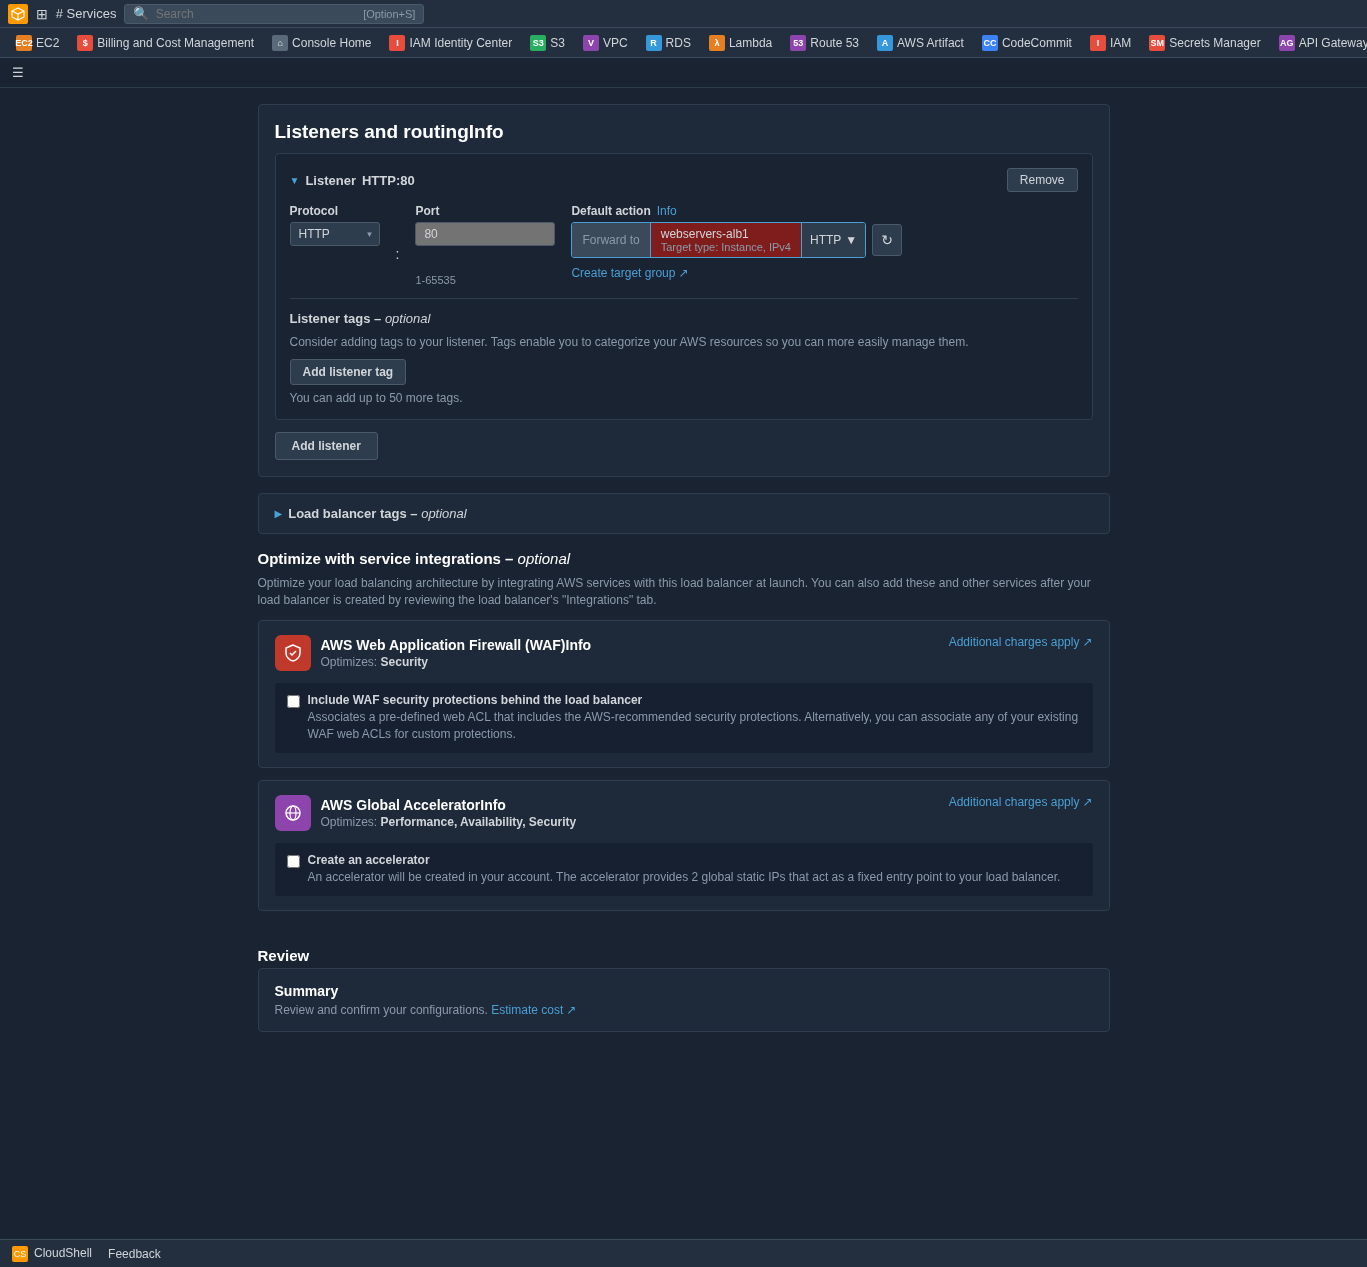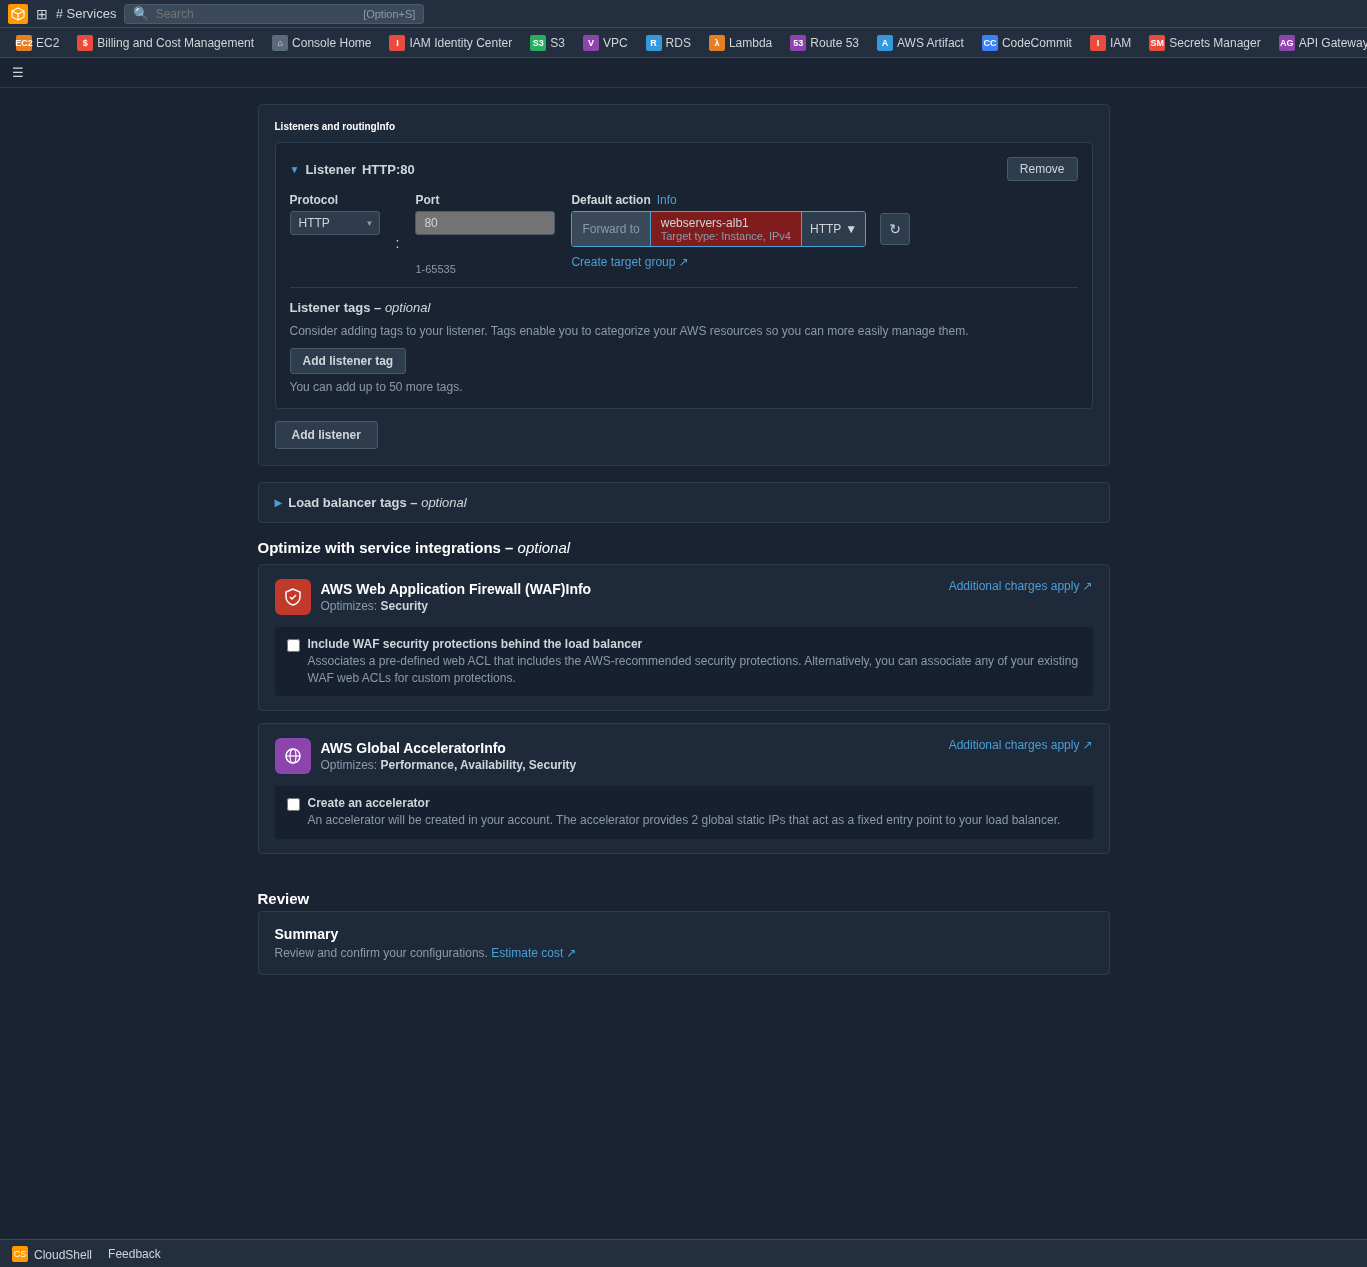--- a/index.html
+++ b/index.html
@@ -104,21 +104,21 @@
     
     .section-box {
       background: #1e2a3a;
       border: 1px solid #2d3d4d;
       border-radius: 4px;
       margin-bottom: 16px;
       padding: 16px;
     }
 
     .section-title {
-      font-size: 10px;
+      font-size: 19px;
       font-weight: bold;
       color: #ffffff;
       margin-bottom: 4px;
     }
     .section-desc {
       font-size: 12px;
       color: #8a9aaa;
       margin-bottom: 12px;
       line-height: 1.4;
     }
@@ -201,21 +201,21 @@
 
     
     .default-action-group {
       display: flex;
       flex-direction: column;
       gap: 4px;
     }
     .default-action-row {
       display: flex;
       align-items: center;
-      gap: 14px;
+      gap: 6px;
     }
     .refresh-btn {
       background: #2d3d4d;
       border: 1px solid #4a5a6a;
       color: #d1d5da;
       width: 30px;
       height: 32px;
       border-radius: 3px;
       cursor: pointer;
       display: flex;
@@ -426,21 +426,21 @@
       align-items: center;
       padding: 0 12px;
       gap: 16px;
       border-top: 1px solid #3a4a5a;
       position: fixed;
       bottom: 0;
       width: 100%;
     }
     .cloudshell-btn {
       display: flex;
-      align-items: flex-end;
+      align-items: flex-start;
       gap: 6px;
       color: #d1d5da;
       font-size: 12px;
       cursor: pointer;
     }
     .cloudshell-icon {
       width: 16px; height: 16px;
       background: #ff9900;
       border-radius: 2px;
       display: flex; align-items: center; justify-content: center;
@@ -692,20 +692,21 @@
       </div>
     </div>
 
     <div class="optimize-section">
       <div style="display:flex; align-items:center; gap:4px; margin-bottom:4px;">
         <span class="optimize-title">
           <span>Optimize with service integrations –</span>
           <em>optional</em>
         </span>
       </div>
+      <p class="optimize-desc">Optimize your load balancing architecture by integrating AWS services with this load balancer at launch. You can also add these and other services after your load balancer is created by reviewing the load balancer's "Integrations" tab.</p>
 
       <div class="integration-card">
         <div class="integration-header">
           <div class="integration-title-row">
             <div class="integration-icon waf-icon">
               <svg width="20" height="20" viewBox="0 0 20 20" fill="none">
                 <path d="M10 2L3 5V10C3 14 6.5 17.5 10 18C13.5 17.5 17 14 17 10V5L10 2Z" fill="none" stroke="white" stroke-width="1.5"></path>
                 <path d="M7 10L9 12L13 8" stroke="white" stroke-width="1.5"></path>
               </svg>
             </div>

